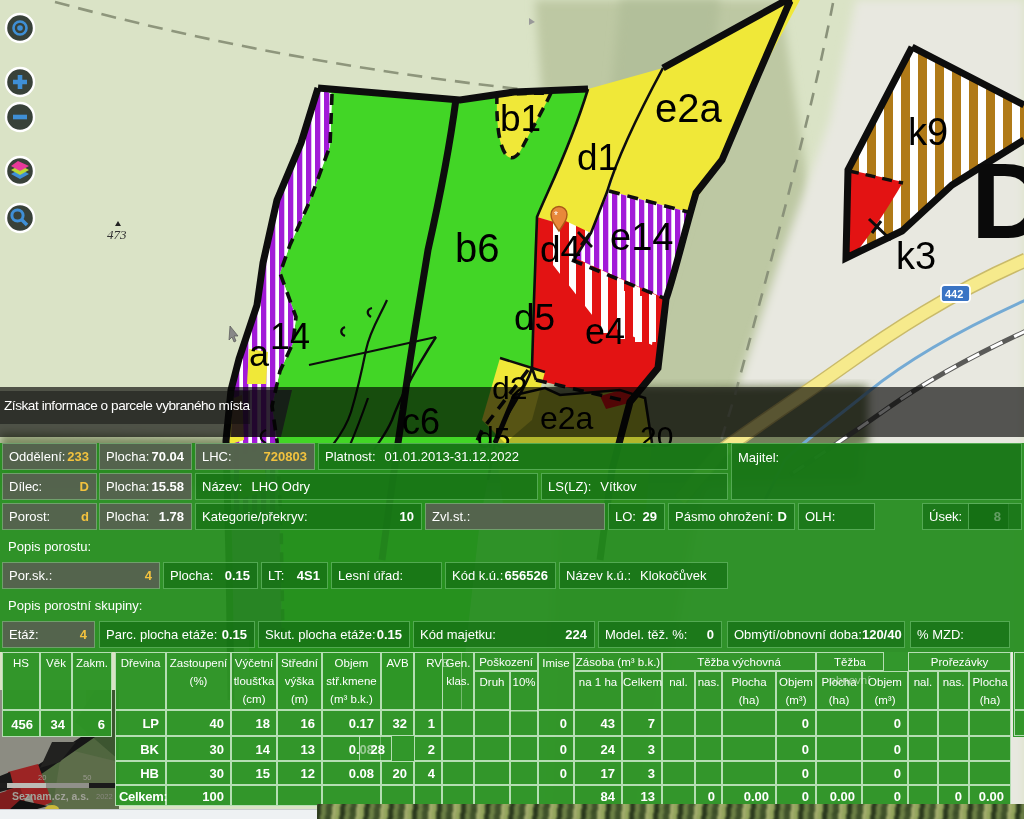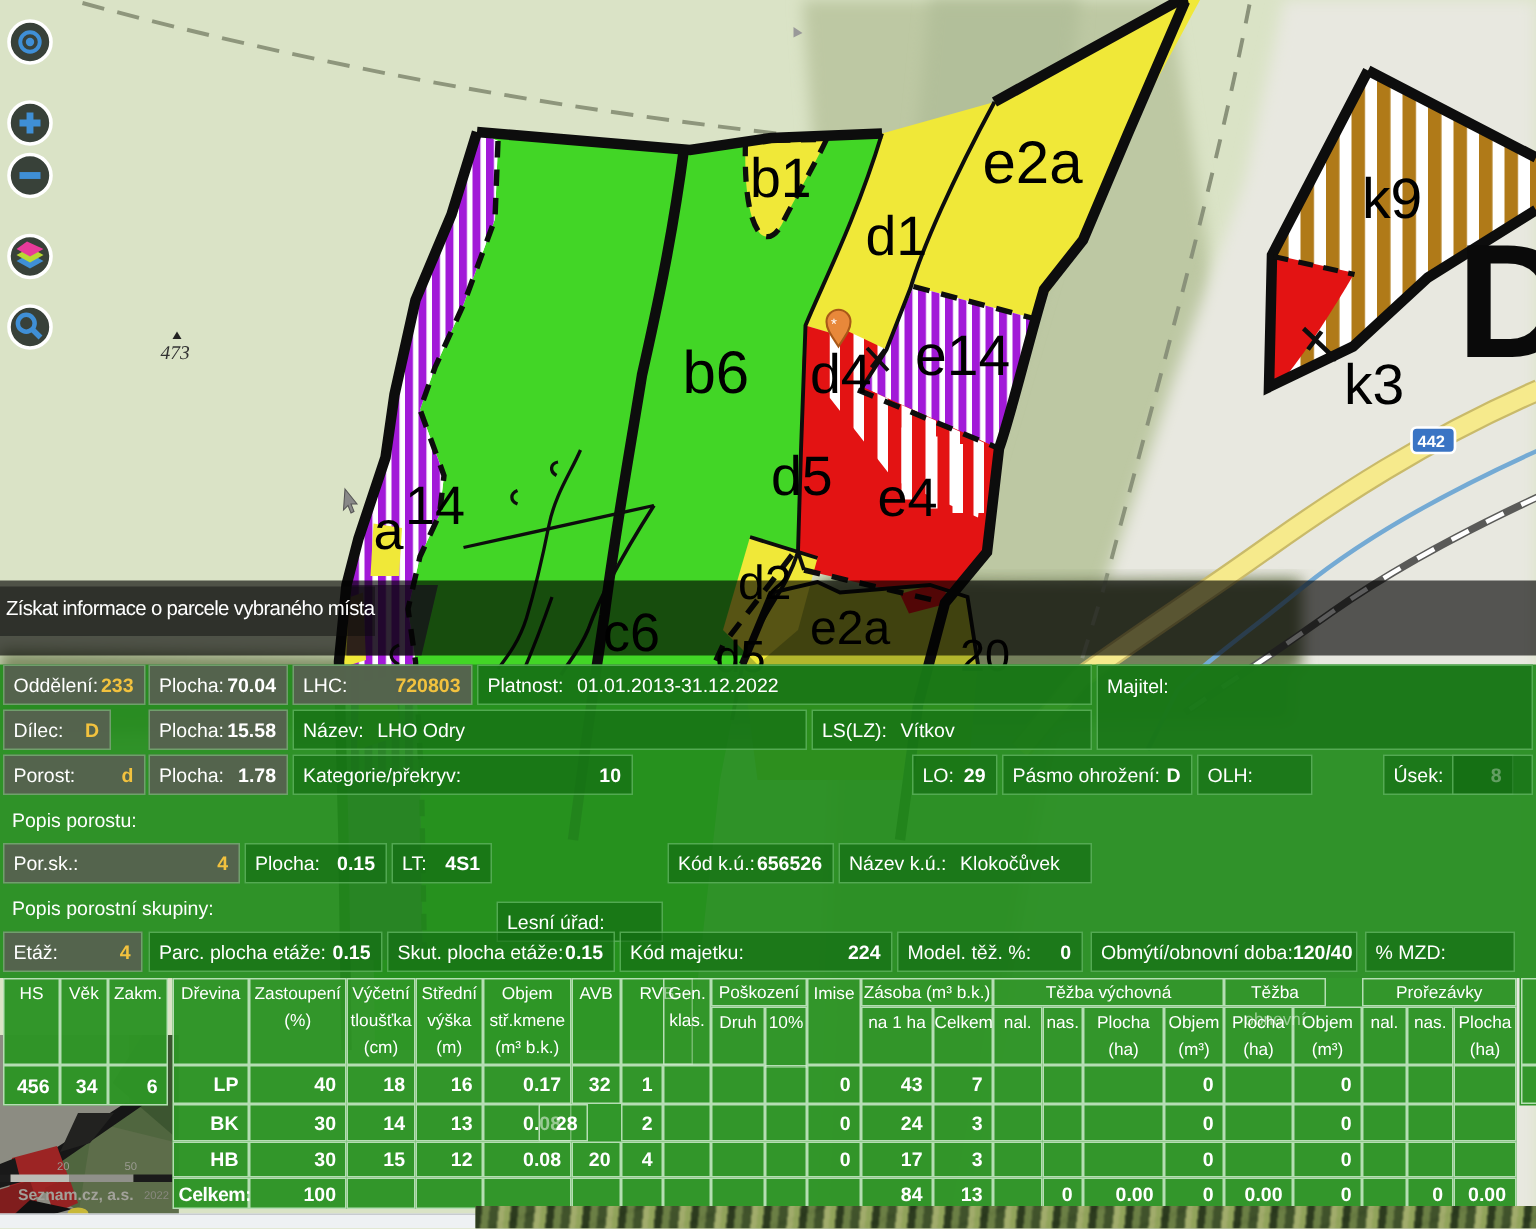--- a/index.html
+++ b/index.html
@@ -183,21 +183,21 @@
       <span class="lb">LHC:</span>
       <span class="vl" style="color:#f2c23e">720803</span>
     </div>
 <div class="cell cn" style="left:318px;top:443px;width:410px;height:27px;">
       <span class="lb">Platnost:</span>
       <span class="vll">01.01.2013-31.12.2022</span>
     </div>
 <div class="cell cn" style="left:731px;top:443px;width:291px;height:57px;align-items:flex-start;padding-top:6px;">
       <span class="lb">Majitel:</span>
     </div>
-<div class="cell cg" style="left:2px;top:473px;width:72px;height:27px;">
+<div class="cell cg" style="left:2px;top:473px;width:95px;height:27px;">
       <span class="lb">Dílec:</span>
       <span class="vl" style="color:#f2c23e">D</span>
     </div>
 <div class="cell cg" style="left:99px;top:473px;width:93px;height:27px;">
       <span class="lb">Plocha:</span>
       <span class="vl">15.58</span>
     </div>
 <div class="cell cn" style="left:541px;top:473px;width:187px;height:27px;">
       <span class="lb">LS(LZ):</span>
       <span class="vll">Vítkov</span>
@@ -210,20 +210,23 @@
       <span class="lb">Porost:</span>
       <span class="vl" style="color:#f2c23e">d</span>
     </div>
 <div class="cell cg" style="left:99px;top:503px;width:93px;height:27px;">
       <span class="lb">Plocha:</span>
       <span class="vl">1.78</span>
     </div>
 <div class="cell cn" style="left:195px;top:503px;width:227px;height:27px;">
       <span class="lb">Kategorie/překryv:</span>
       <span class="vl">10</span>
+    </div>
+<div class="cell cg" style="left:425px;top:503px;width:180px;height:27px;">
+      <span class="lb">Zvl.st.:</span>
     </div>
 <div class="cell cn" style="left:608px;top:503px;width:57px;height:27px;">
       <span class="lb">LO:</span>
       <span class="vl">29</span>
     </div>
 <div class="cell cn" style="left:668px;top:503px;width:127px;height:27px;">
       <span class="lb">Pásmo ohrožení:</span>
       <span class="vl">D</span>
     </div>
 <div class="cell cn" style="left:798px;top:503px;width:77px;height:27px;">
@@ -239,21 +242,21 @@
       <span class="vl" style="color:#f2c23e">4</span>
     </div>
 <div class="cell cn" style="left:163px;top:562px;width:95px;height:27px;">
       <span class="lb">Plocha:</span>
       <span class="vl">0.15</span>
     </div>
 <div class="cell cn" style="left:261px;top:562px;width:67px;height:27px;">
       <span class="lb">LT:</span>
       <span class="vl">4S1</span>
     </div>
-<div class="cell cn" style="left:331px;top:562px;width:111px;height:27px;margin-top:39px;">
+<div class="cell cn" style="left:331px;top:562px;width:111px;height:27px;">
       <span class="lb">Lesní úřad:</span>
     </div>
 <div class="cell cn" style="left:445px;top:562px;width:111px;height:27px;">
       <span class="lb">Kód k.ú.:</span>
       <span class="vl">656526</span>
     </div>
 <div class="cell cn" style="left:559px;top:562px;width:169px;height:27px;">
       <span class="lb">Název k.ú.:</span>
       <span class="vll">Klokočůvek</span>
     </div>

